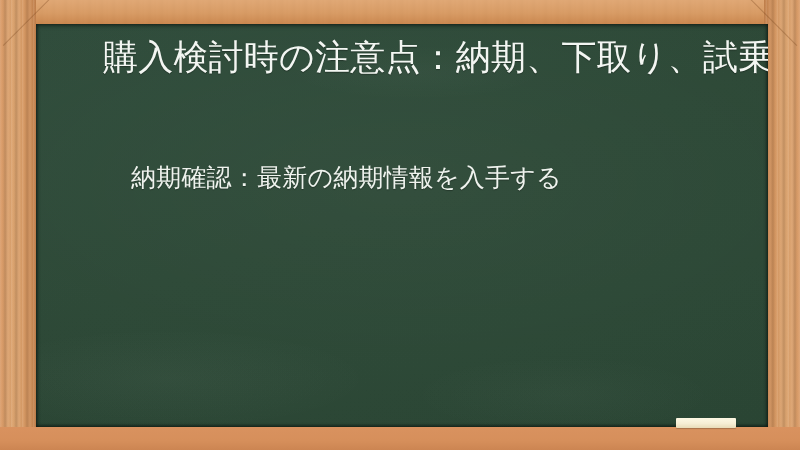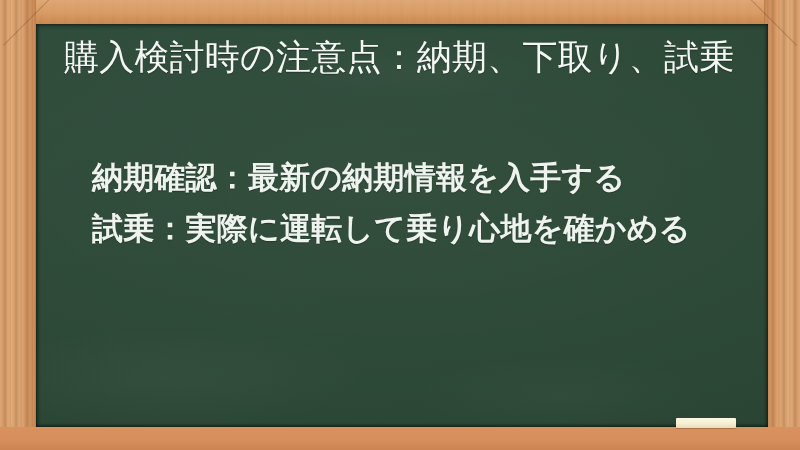--- a/index.html
+++ b/index.html
@@ -121,20 +121,21 @@
       radial-gradient(ellipse 30% 14% at 72% 92%, rgba(225,235,225,0.028), rgba(0,0,0,0) 70%),
       radial-gradient(ellipse 26% 10% at 52% 12%, rgba(225,235,225,0.022), rgba(0,0,0,0) 70%);
     pointer-events: none;
   }
 
   
   .content {
     position: absolute;
     inset: 0;
     padding: 0;
+    margin-left: 39px;
   }
 
   .title {
     position: absolute;
     left: 28px;
     top: 12px;
     width: 688px;
     margin: 0;
     color: #f3f6f2;
     font-size: 35px;
@@ -148,22 +149,22 @@
     position: absolute;
     left: 56px;
     top: 128px;
     width: 650px;
     list-style: none;
     margin: 0;
     padding: 0;
   }
   .bullet {
     color: #eff3ee;
-    font-size: 31px;
-    font-weight: 700;
+    font-size: 25px;
+    font-weight: 400;
     line-height: 51px;
     letter-spacing: 0.2px;
     white-space: nowrap;
     text-shadow: 0 1px 1px rgba(0,0,0,0.28);
   }
 
   
   .chalk {
     position: absolute;
     left: 676px;
@@ -191,21 +192,20 @@
 
   <div class="board">
     <div class="board-dust"></div>
 
     <div class="content">
 
       <h1 class="title">購入検討時の注意点：納期、下取り、試乗</h1>
 
       <ul class="bullets">
         <li class="bullet">納期確認：最新の納期情報を入手する</li>
-        <li class="bullet">試乗：実際に運転して乗り心地を確かめる</li>
       </ul>
 
     </div>
   </div>
 
   <div class="chalk"></div>
 
 </div>
 
 </body></html>

